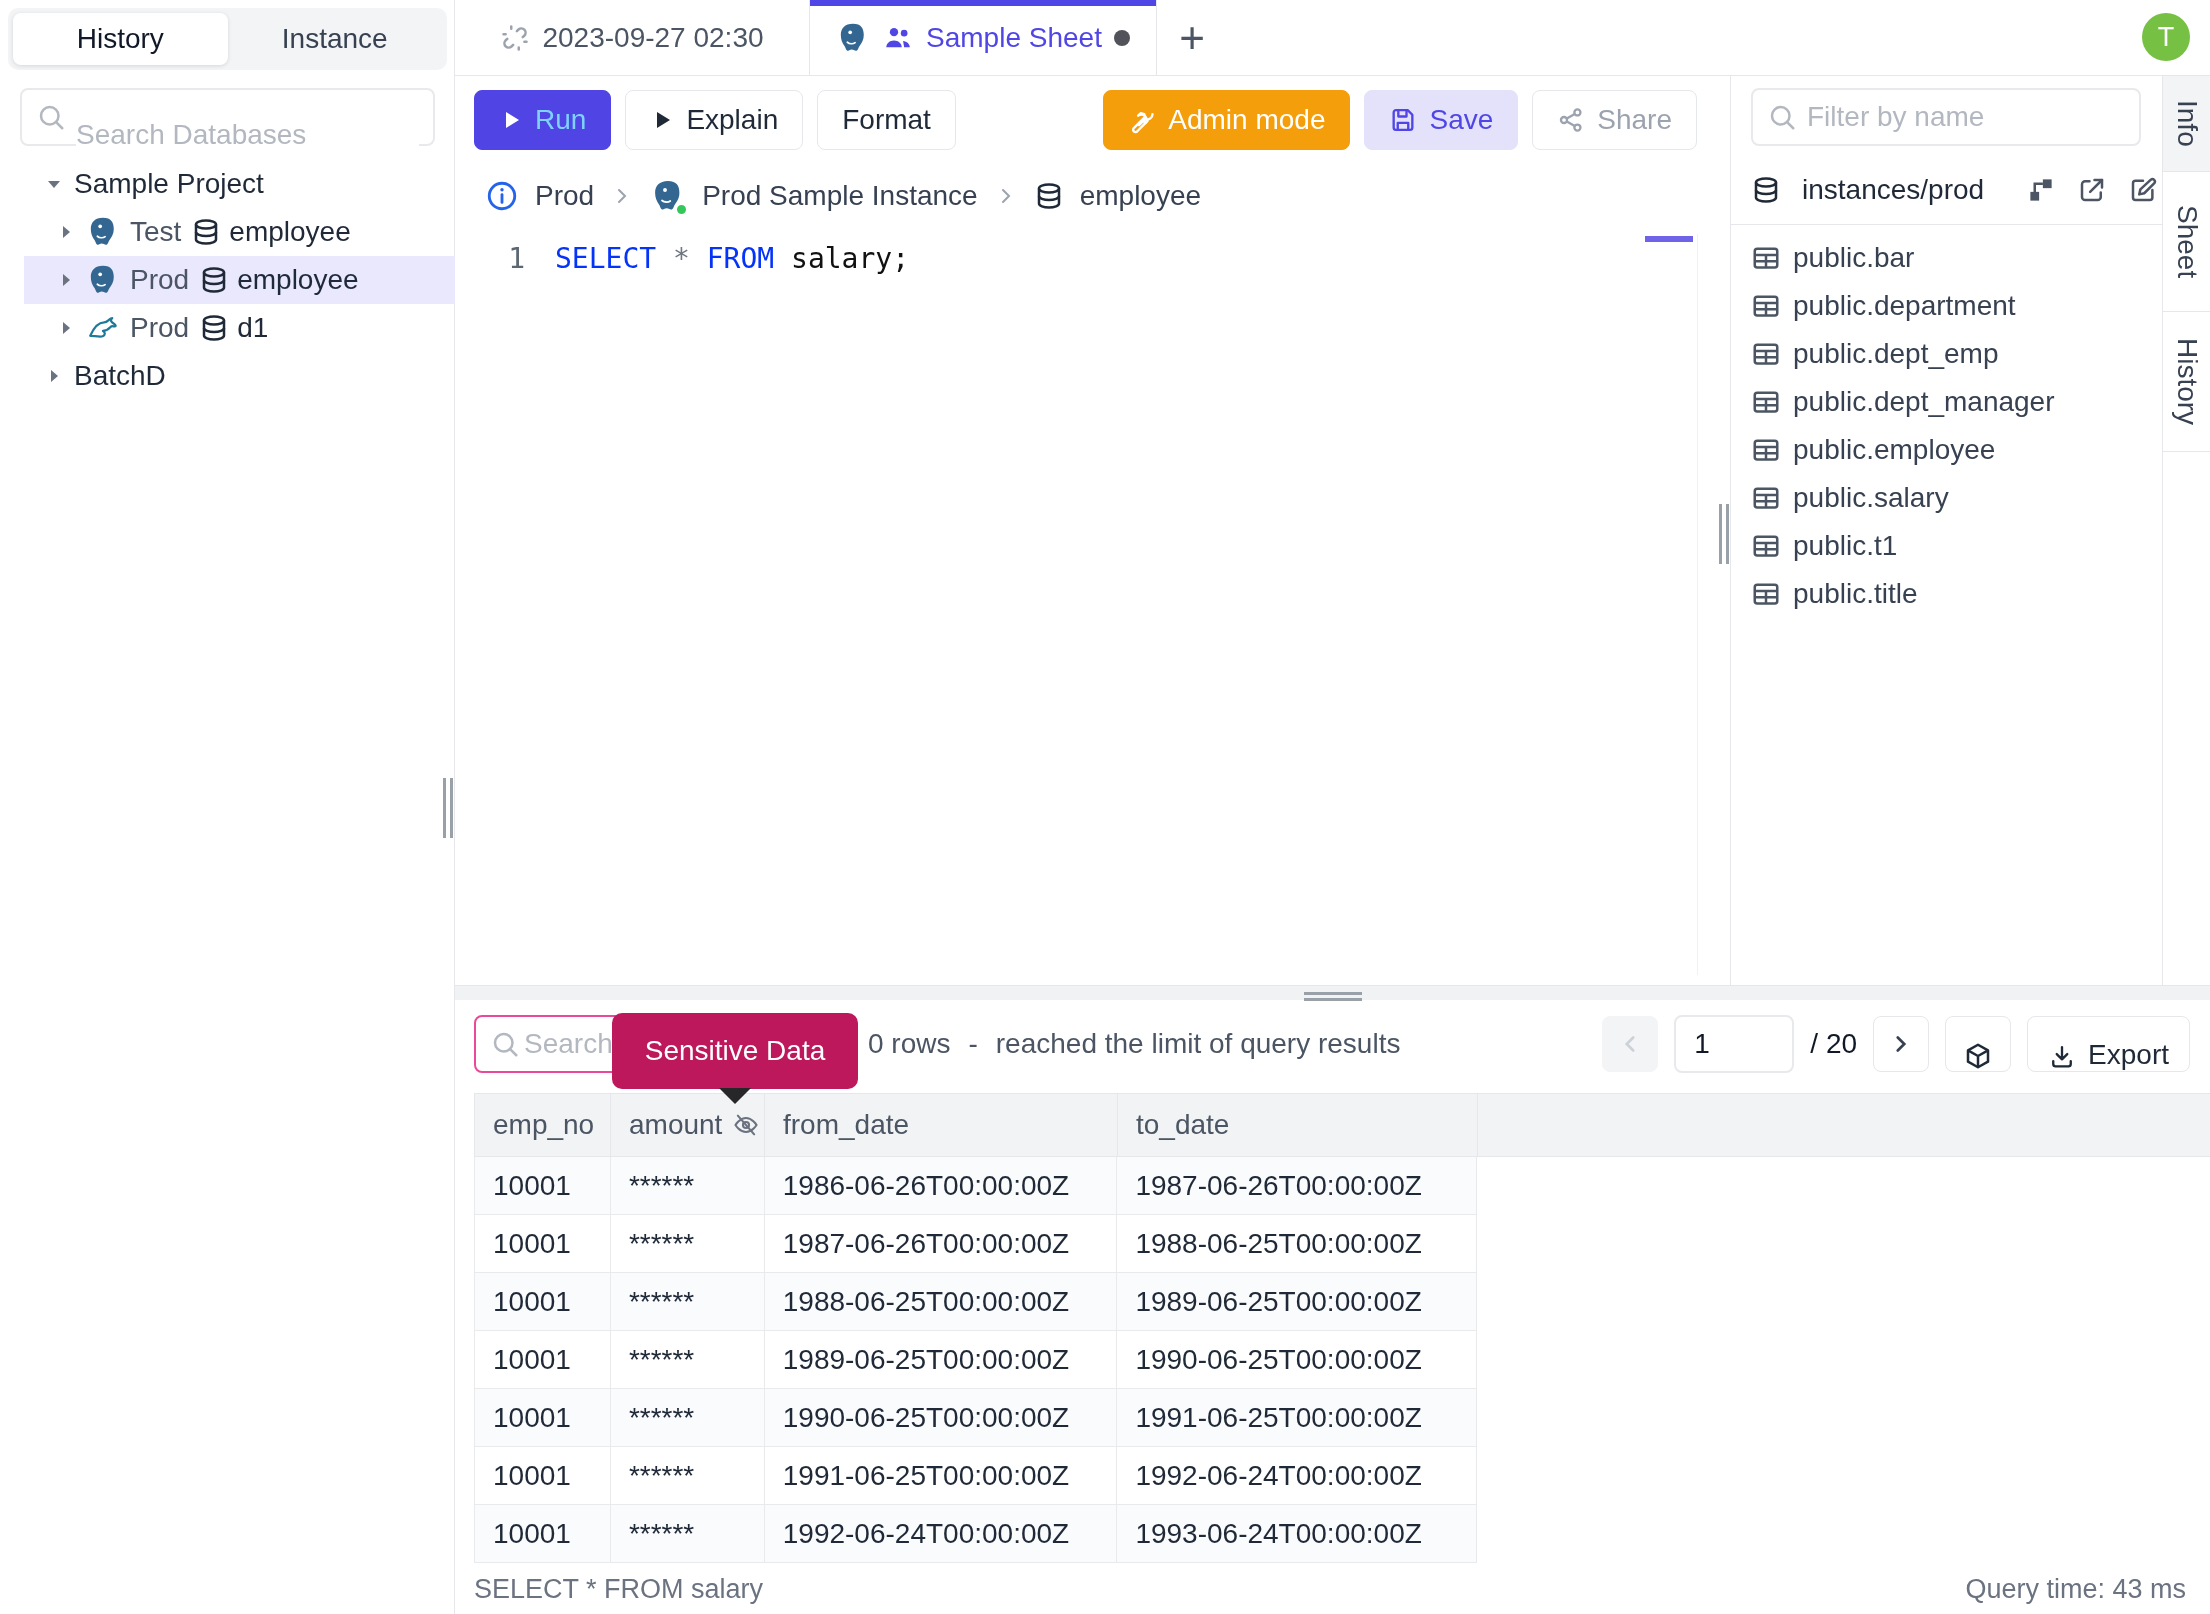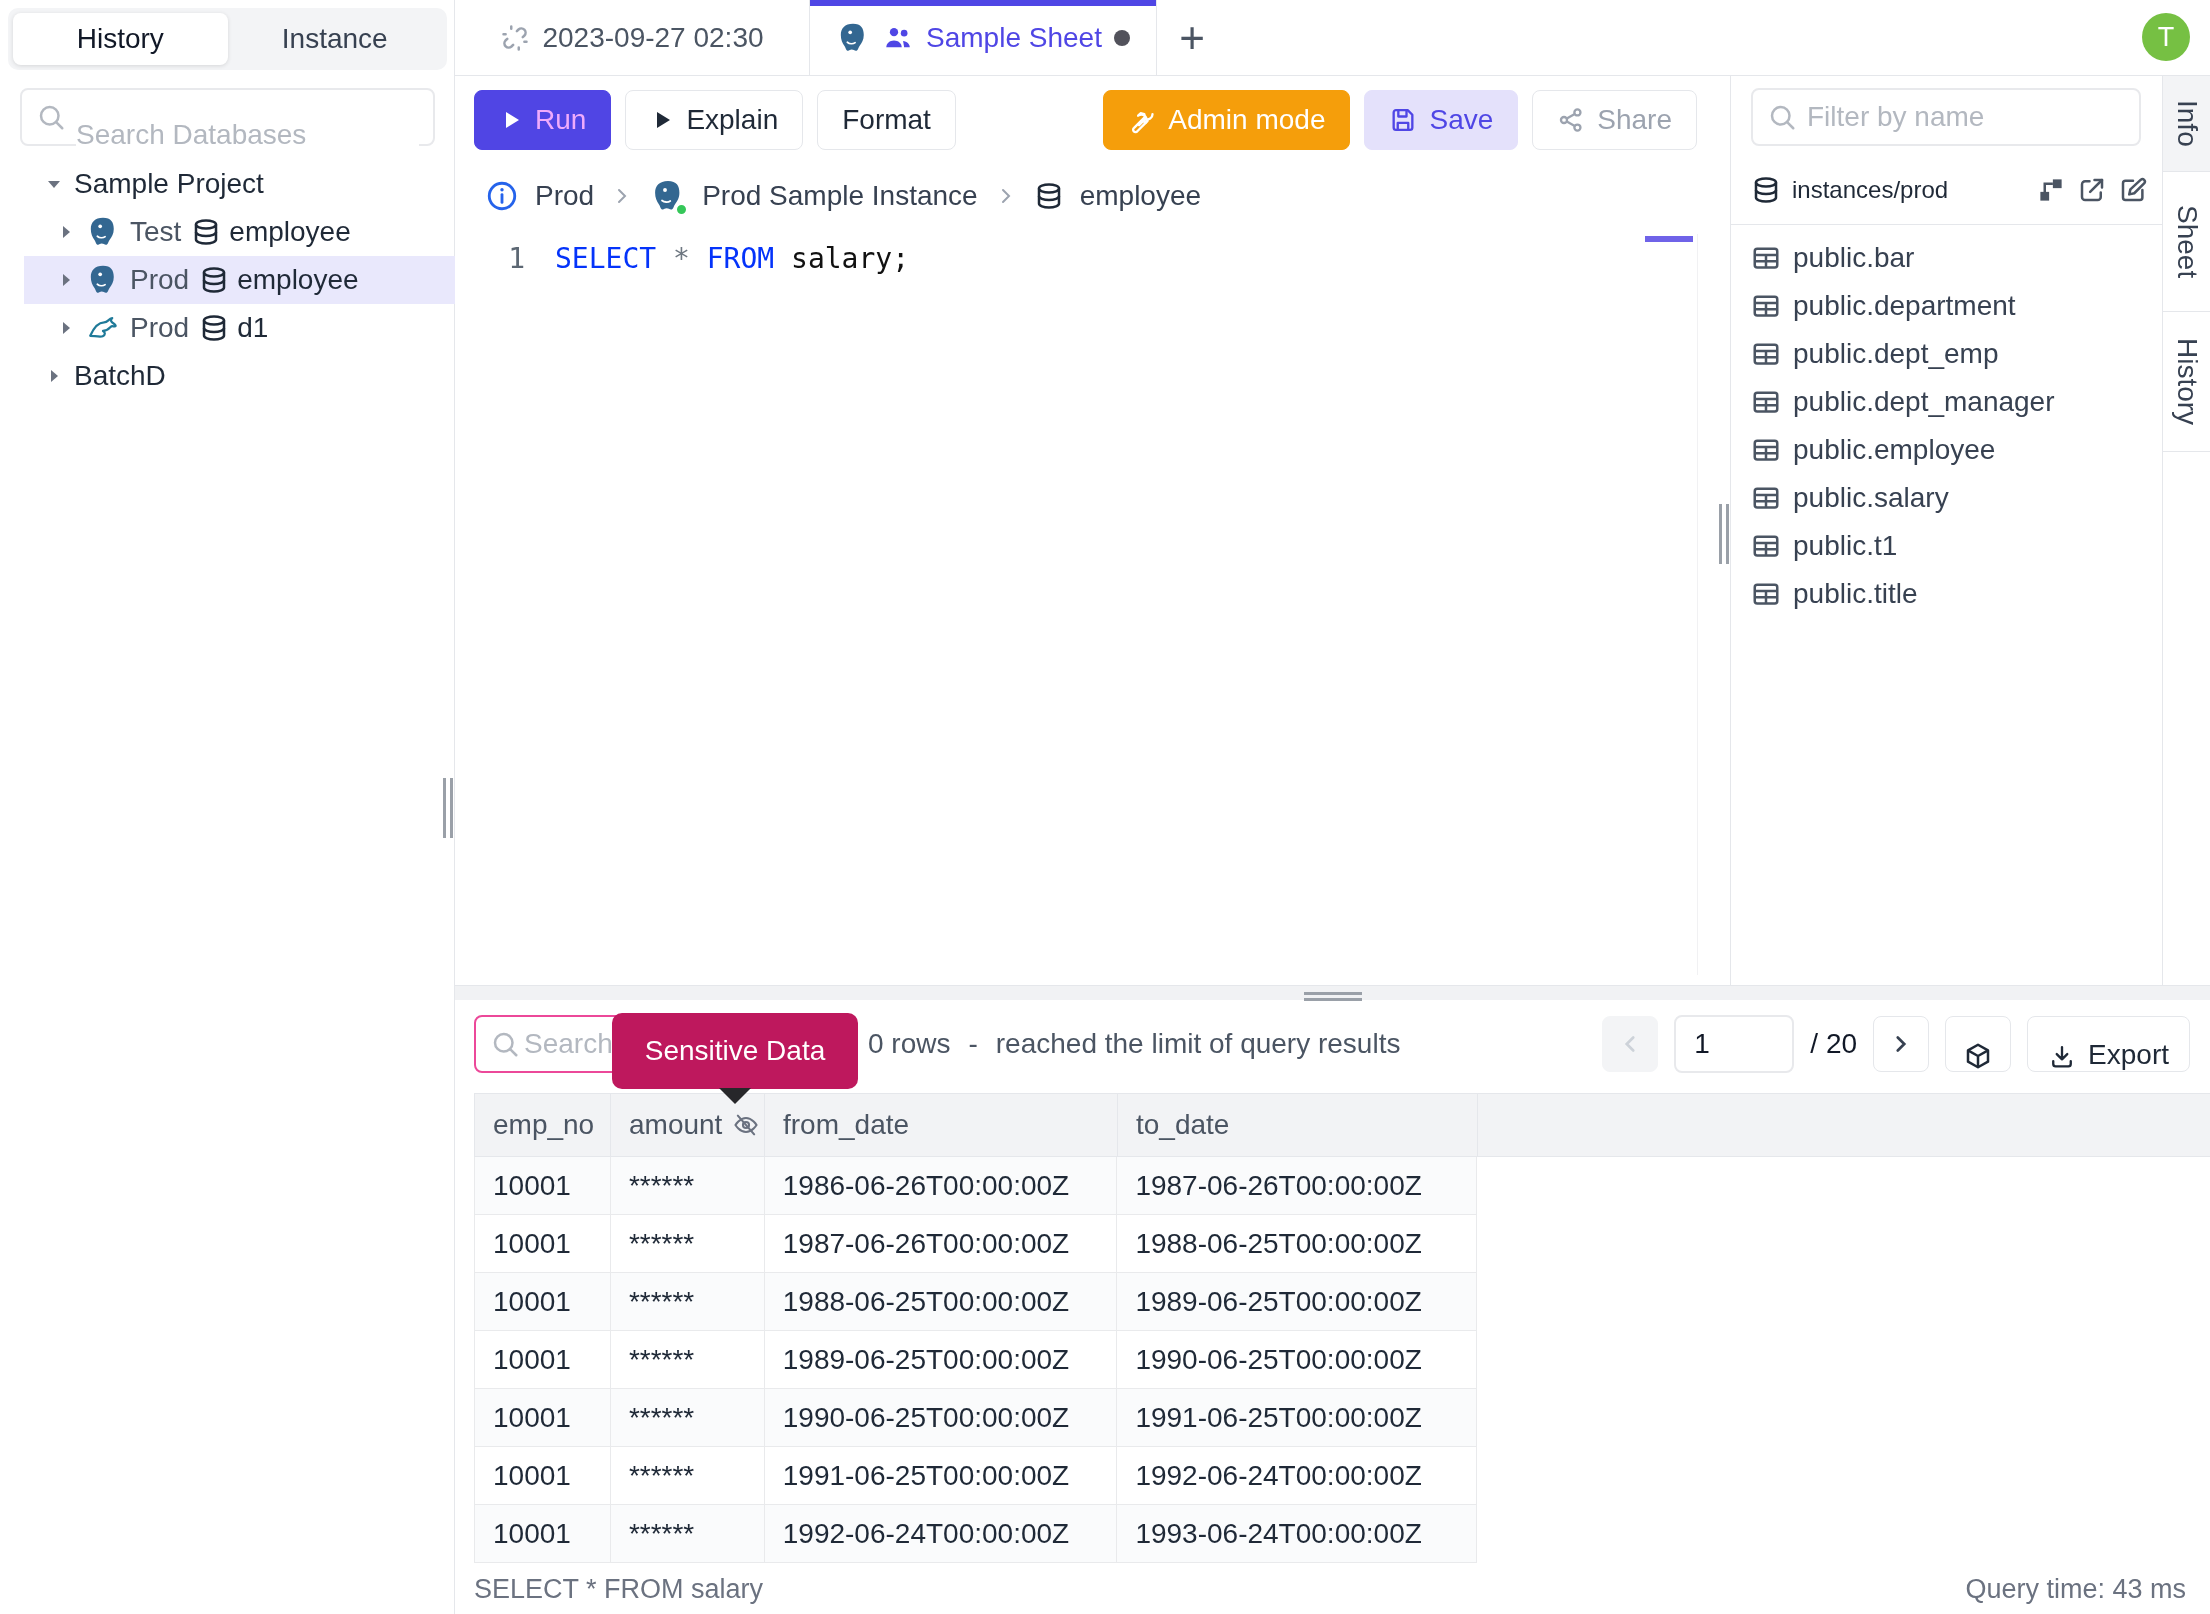--- a/index.html
+++ b/index.html
@@ -31,40 +31,40 @@
   .tab.active { width:347px; color:#4f46e5; }
   .tab.active::before { content:""; position:absolute; left:0; right:0; top:0; height:6px; background:#4f46e5; }
   .tab-dot { width:16px; height:16px; border-radius:50%; background:#52525b; }
   .newtab { width:70px; display:flex; align-items:center; justify-content:center; font-size:44px; font-weight:300; color:#4b5563; }
   .avatar { position:absolute; right:20px; top:13px; width:48px; height:48px; border-radius:50%; background:#76c043; color:#fff; font-size:27px; display:flex; align-items:center; justify-content:center; }
 
   
   .editor-col { position:absolute; left:455px; top:76px; width:1275px; height:909px; background:#fff; }
   .btnrow { position:absolute; left:19px; right:33px; top:14px; height:60px; display:flex; align-items:center; gap:14px; }
   .btn { height:60px; border-radius:8px; border:1px solid #e5e7eb; background:#fff; color:#1f2937; font-size:28px; display:flex; align-items:center; gap:12px; padding:0 24px; font-family:inherit; }
-  .btn-run { background:#5045e4; border-color:#5045e4; color:#f0abfc; }
+  .btn-run { background:#5045e4; border-color:#5045e4; color:#7dd3fc; }
   .btn-admin { background:#f59e0b; border-color:#f59e0b; color:#fff; }
   .btn-save { background:#e4e1fb; border-color:#e4e1fb; color:#4f46e5; }
   .btn-share { color:#9ca3af; }
   .spacer { flex:1; }
   .crumbs { position:absolute; left:30px; top:96px; height:48px; display:flex; align-items:center; gap:16px; font-size:28px; color:#374151; }
   .crumb-pg { position:relative; display:flex; }
   .crumb-pg .statusdot { position:absolute; right:-3px; bottom:-3px; width:15px; height:15px; border-radius:50%; background:#35c759; border:3px solid #fff; }
   .codeline { position:absolute; left:0; top:162px; font-family:"DejaVu Sans Mono", monospace; font-size:28px; line-height:42px; white-space:pre; }
   .codeline .gutter { display:inline-block; width:70px; text-align:right; color:#5c6773; margin-right:30px; }
   .kw { color:#0433fa; } .op { color:#6e7781; } .plain { color:#111; }
   .ruler-mark { position:absolute; left:1190px; top:160px; width:48px; height:6px; background:#6f63e8; }
   .ruler-line { position:absolute; left:1242px; top:158px; bottom:10px; width:1px; background:#f1f1f3; }
 
   
   .rpanel { position:absolute; left:1730px; top:76px; width:432px; height:909px; border-left:1px solid #e5e7eb; background:#fff; }
   .rp-search { position:absolute; left:20px; top:12px; width:390px; height:58px; border:2px solid #e8e9ec; border-radius:8px; display:flex; align-items:center; padding:0 14px; gap:10px; color:#b3b8c0; }
   .rp-search input { border:none; outline:none; font-size:28px; width:100%; font-family:inherit; color:#374151; }
   .rp-search input::placeholder { color:#b3b8c0; }
-  .rp-head { position:absolute; left:20px; right:14px; top:88px; height:52px; display:flex; align-items:center; gap:11px; font-size:24px; color:#1f2937; }
+  .rp-head { position:absolute; left:20px; right:14px; top:88px; height:52px; display:flex; align-items:center; gap:21px; font-size:28px; color:#1f2937; }
   .rp-head .grow { flex:1; }
   .rp-head .hic { color:#4b5563; display:flex; }
   .rp-sep { position:absolute; left:0; right:0; top:148px; height:1px; background:#e5e7eb; }
   .rp-list { position:absolute; left:0; right:0; top:158px; }
   .rp-item { height:48px; display:flex; align-items:center; gap:12px; padding-left:20px; font-size:28px; color:#374151; }
   .rp-item .tic { color:#4b5563; display:flex; }
 
   
   .strip { position:absolute; left:2162px; top:76px; width:48px; height:909px; border-left:1px solid #e5e7eb; background:#fff; }
   .strip-tab { writing-mode:vertical-rl; display:flex; align-items:center; justify-content:center; width:48px; font-size:28px; color:#374151; border-bottom:1px solid #e5e7eb; }

